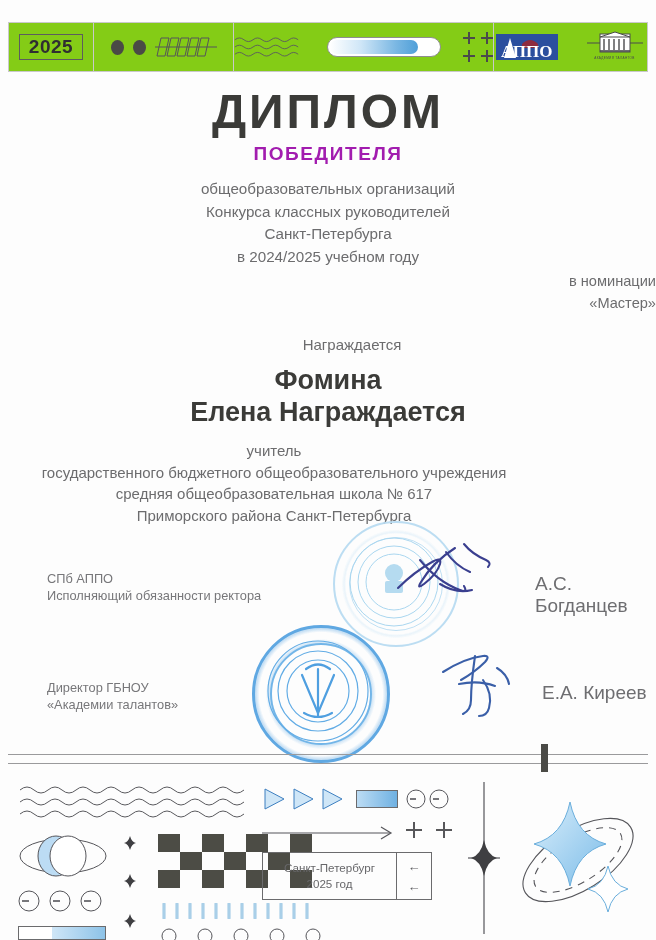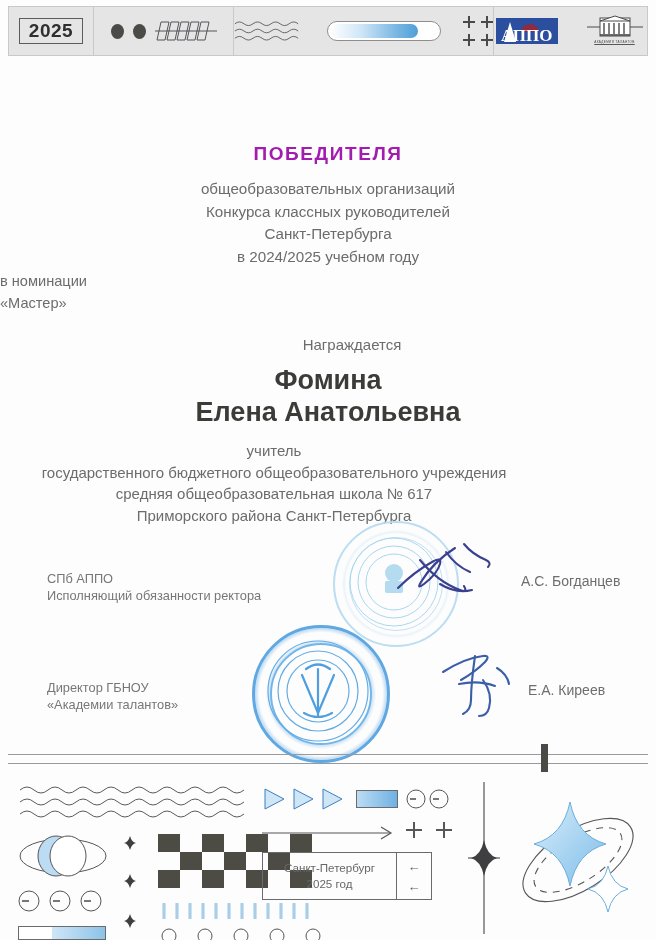--- a/index.html
+++ b/index.html
@@ -8,26 +8,26 @@
     background:#ffffff;
     font-family:"Liberation Sans", sans-serif;
     color:#58585a;
     overflow:hidden;
     position:relative;
   }
   .page{position:relative;width:656px;height:940px;background:#fdfdfd;}
 
   
   .header-bar{
-    position:absolute;left:8px;top:6px;width:640px;height:50px;
-    border:1px solid #c9c9cb;background:#e5e5e5;
+    position:absolute;left:8px;top:22px;width:640px;height:50px;
+    border:1px solid #c9c9cb;background:#84cc16;
     display:flex;align-items:stretch;box-sizing:border-box;
   }
   .hcell{display:flex;align-items:center;justify-content:center;box-sizing:border-box;}
-  .hcell + .hcell{border-left:1px solid #c9c9cb;text-decoration:underline;}
+  .hcell + .hcell{border-left:1px solid #c9c9cb;}
   .hc-year{width:84px;}
   .hc-dots{width:140px;gap:9px;}
   .hc-waves{width:260px;gap:22px;}
   .hc-logos{flex:1;gap:26px;}
 
   .year-box{
     border:1.5px solid #5c5c5e;padding:1px 9px;
     font-size:19px;font-weight:700;letter-spacing:.5px;color:#2f2f31;
     font-family:"Liberation Sans", sans-serif;line-height:1.15;
   }
@@ -63,21 +63,21 @@
     position:absolute;top:143px;left:0;width:656px;text-align:center;
     font-size:19px;font-weight:700;letter-spacing:1.6px;color:#a21caf;
   }
 
   
   .award-desc{
     position:absolute;top:178px;left:0;width:656px;text-align:center;
     font-size:15.2px;line-height:22.5px;color:#6c6c6e;
   }
   .nomination{
-    position:absolute;top:270px;left:0;width:656px;text-align:left;
+    position:absolute;top:270px;left:0;width:656px;text-align:right;
     font-size:14.6px;line-height:22px;color:#6c6c6e;
   }
   .awarded-label{
     position:absolute;top:336px;left:0;width:656px;text-align:center;
     font-size:15px;color:#6c6c6e;padding-left:24px;
   }
   .recipient{
     position:absolute;top:364px;left:0;width:656px;text-align:center;
     font-size:27px;font-weight:700;line-height:32px;color:#3b3b38;
   }
@@ -111,21 +111,21 @@
     opacity:.9;
   }
   .seal-spb:after{
     content:"";position:absolute;left:15px;top:15px;right:15px;bottom:15px;
     border:2px solid #64aee6;border-radius:50%;
   }
 
   .sig-line{position:absolute;font-size:12.8px;line-height:17px;color:#77777a;}
   .sig-left-1{left:47px;top:570px;}
   .sig-left-2{left:47px;top:679px;}
-  .sig-name{position:absolute;font-size:14px;color:#6e6e71;}
+  .sig-name{position:absolute;font-size:19px;color:#6e6e71;margin-left:14px;}
   .sig-name-1{left:521px;top:573px;}
   .sig-name-2{left:528px;top:682px;}
   .signature{position:absolute;}
   .sig-1{left:390px;top:530px;width:120px;height:78px;}
   .sig-2{left:437px;top:650px;width:96px;height:74px;}
 
   
   .rule{position:absolute;left:8px;width:640px;height:1px;background:#9a9a9c;}
   .rule-1{top:754px;}
   .rule-2{top:763px;}
@@ -237,39 +237,40 @@
             <line x1="32" y1="8" x2="32" y2="19"></line>
             <line x1="37" y1="8" x2="37" y2="19"></line>
           </g>
           <line x1="13" y1="20" x2="43" y2="20" stroke="#4a4a4c" stroke-width="1.6"></line>
         </svg>
         <div class="talents-caption">АКАДЕМИЯ ТАЛАНТОВ</div>
       </div>
     </div>
   </div>
 
+  <div class="title">ДИПЛОМ</div>
   <div class="subtitle">ПОБЕДИТЕЛЯ</div>
 
   <div class="award-desc">
     <div>общеобразовательных организаций</div>
     <div>Конкурса классных руководителей</div>
     <div>Санкт-Петербурга</div>
     <div>в 2024/2025 учебном году</div>
   </div>
 
   <div class="nomination">
     <div>в номинации</div>
     <div>«Мастер»</div>
   </div>
 
   <div class="awarded-label">Награждается</div>
 
   <div class="recipient">
     <div>Фомина</div>
-    <div>Елена Анатольевна</div>
+    <div>Елена Награждается</div>
   </div>
 
   <div class="position-block">
     <div>учитель</div>
     <div>государственного бюджетного общеобразовательного учреждения</div>
     <div>средняя общеобразовательная школа № 617</div>
     <div>Приморского района Санкт-Петербурга</div>
   </div>
 
   <div class="seal seal-appo"></div>

